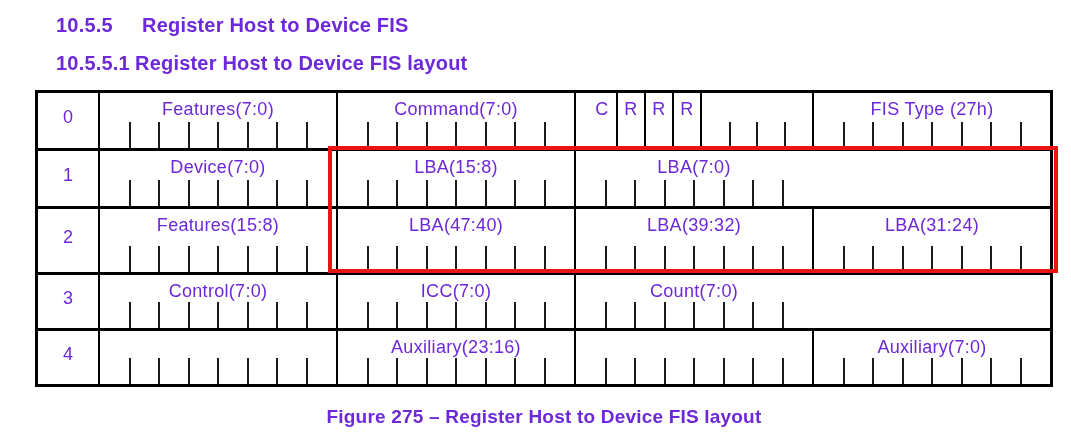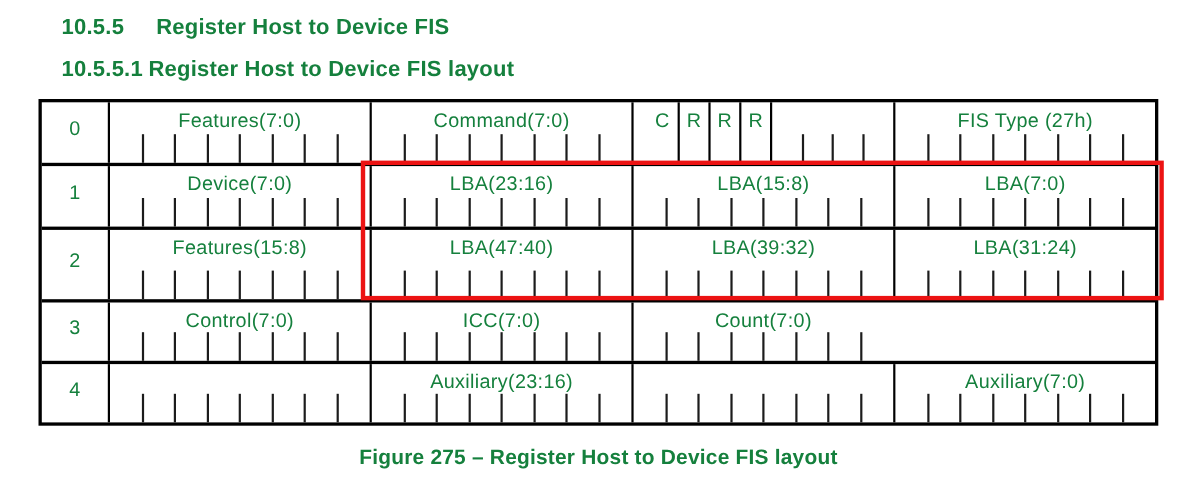--- a/index.html
+++ b/index.html
@@ -1,18 +1,18 @@
 <!DOCTYPE html>
 <html><head>
 <meta charset="utf-8">
 <style>
   html,body { margin:0; padding:0; background:#ffffff; }
   .page {
     position:relative; width:1071px; height:445px; background:#ffffff;
-    font-family:"Liberation Sans", sans-serif; color:#15803d; overflow:hidden;
+    font-family:"Liberation Sans", sans-serif; color:#6d28d9; overflow:hidden;
   }
   .heading {
     position:absolute; left:56px; font-size:20px; font-weight:bold;
     white-space:nowrap; letter-spacing:0.2px;
   }
   .heading-1 { top:14px; }
   .heading-2 { top:52px; }
   .hnum-1 { display:inline-block; width:86px; }
   .hnum-2 { display:inline-block; width:79px; }
 
@@ -133,30 +133,20 @@
           <span class="flabel">Device(7:0)</span>
           <div class="tick" style="left: 12.5%; background: rgb(28, 28, 28);"></div>
           <div class="tick" style="left: 25%; background: rgb(28, 28, 28);"></div>
           <div class="tick" style="left: 37.5%; background: rgb(28, 28, 28);"></div>
           <div class="tick" style="left: 50%; background: rgb(28, 28, 28);"></div>
           <div class="tick" style="left: 62.5%; background: rgb(28, 28, 28);"></div>
           <div class="tick" style="left: 75%; background: rgb(28, 28, 28);"></div>
           <div class="tick" style="left: 87.5%; background: rgb(28, 28, 28);"></div>
         </div>
         <div class="fieldcell">
-          <span class="flabel">LBA(23:16)</span>
-          <div class="tick" style="left: 12.5%; background: rgb(28, 28, 28);"></div>
-          <div class="tick" style="left: 25%; background: rgb(28, 28, 28);"></div>
-          <div class="tick" style="left: 37.5%; background: rgb(28, 28, 28);"></div>
-          <div class="tick" style="left: 50%; background: rgb(28, 28, 28);"></div>
-          <div class="tick" style="left: 62.5%; background: rgb(28, 28, 28);"></div>
-          <div class="tick" style="left: 75%; background: rgb(28, 28, 28);"></div>
-          <div class="tick" style="left: 87.5%; background: rgb(28, 28, 28);"></div>
-        </div>
-        <div class="fieldcell">
           <span class="flabel">LBA(15:8)</span>
           <div class="tick" style="left: 12.5%; background: rgb(28, 28, 28);"></div>
           <div class="tick" style="left: 25%; background: rgb(28, 28, 28);"></div>
           <div class="tick" style="left: 37.5%; background: rgb(28, 28, 28);"></div>
           <div class="tick" style="left: 50%; background: rgb(28, 28, 28);"></div>
           <div class="tick" style="left: 62.5%; background: rgb(28, 28, 28);"></div>
           <div class="tick" style="left: 75%; background: rgb(28, 28, 28);"></div>
           <div class="tick" style="left: 87.5%; background: rgb(28, 28, 28);"></div>
         </div>
         <div class="fieldcell">

